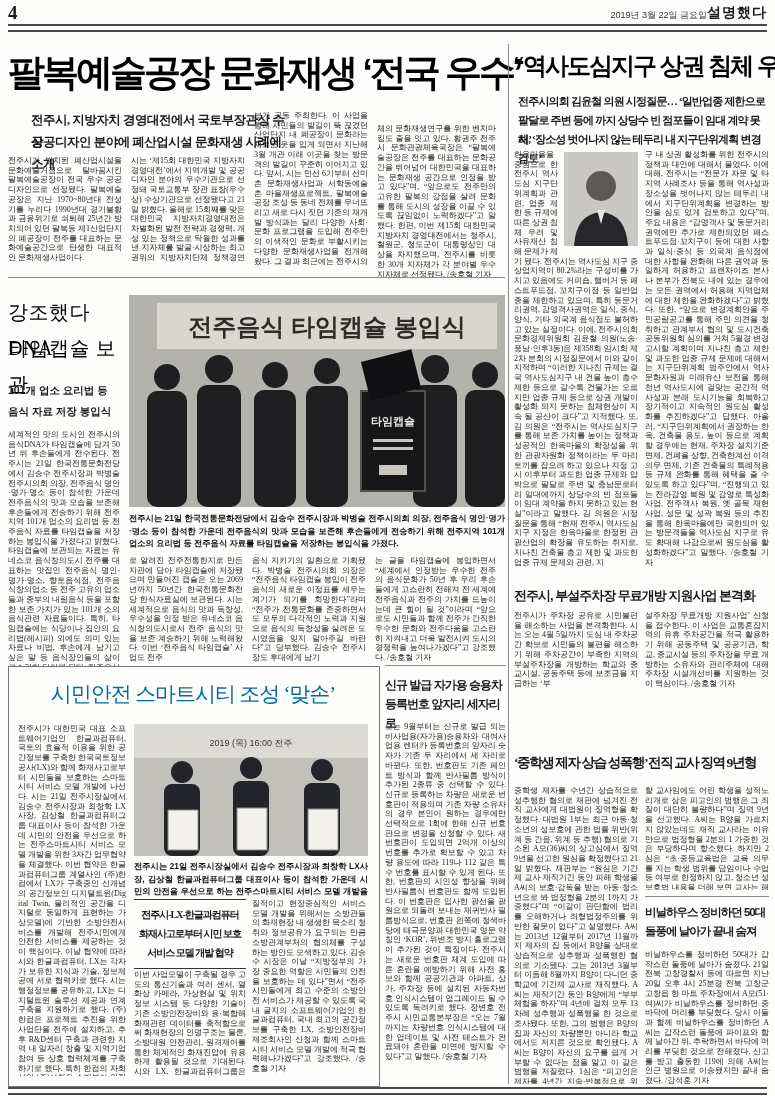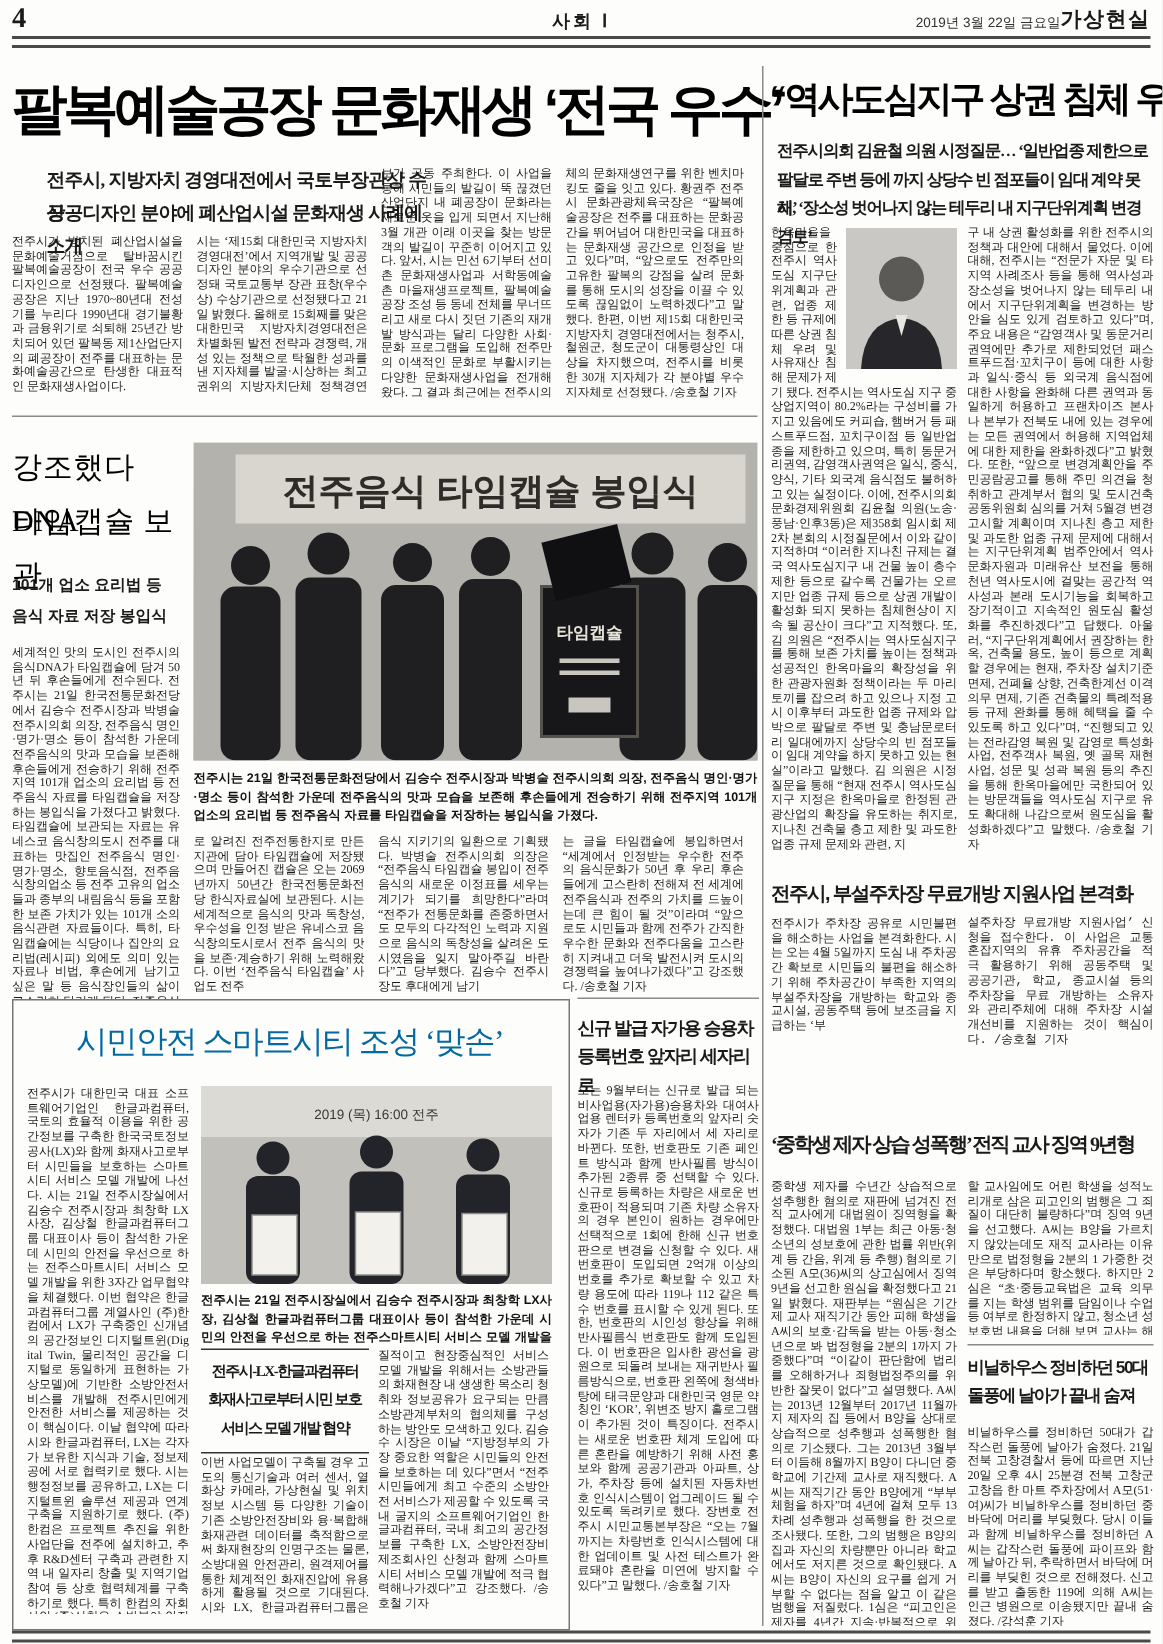--- a/index.html
+++ b/index.html
@@ -47,33 +47,32 @@
   .g-head{left:514px;top:754px;width:258px;font-weight:800;font-size:13.5px;letter-spacing:-1.4px;white-space:nowrap;}
   .h-head{left:645px;top:903px;width:124px;font-family:"Liberation Sans",sans-serif;font-weight:800;font-size:11.5px;line-height:19px;letter-spacing:-1px;}
   svg text{font-family:"Liberation Sans",sans-serif;}
 </style>
 </head>
 <body>
 
 <div id="paper">
 
   <div class="abs hdr-page">4</div>
-  <div class="abs hdr-section">사회 Ⅰ</div>
   <div class="abs hdr-date">2019년 3월 22일 금요일</div>
-  <div class="abs hdr-masthead">가상현실</div>
+  <div class="abs hdr-masthead">설명했다</div>
   <div class="abs dbl-rule" style="top:24px;"></div>
 
   <div>
     <div class="abs a-head">팔복예술공장 문화재생 ‘전국 우수’</div>
     <div class="abs a-sub" style="top:109px;">전주시, 지방자치 경영대전에서 국토부장관상 수상</div>
     <div class="abs a-sub" style="top:131px;">공공디자인 분야에 폐산업시설 문화재생 사례에 소개</div>
     <div class="abs body-col" style="left:8px;top:156px;width:114px;height:108px;">전주시가 방치된 폐산업시설을 문화예술거점으로 탈바꿈시킨 팔복예술공장이 전국 우수 공공디자인으로 선정됐다. 팔복예술공장은 지난 1970~80년대 전성기를 누리다 1990년대 경기불황과 금융위기로 쇠퇴해 25년간 방치되어 있던 팔복동 제1산업단지의 폐공장이 전주를 대표하는 문화예술공간으로 탄생한 대표적인 문화재생사업이다.</div>
     <div class="abs body-col" style="left:131px;top:156px;width:114px;height:108px;">시는 ‘제15회 대한민국 지방자치 경영대전’에서 지역개발 및 공공디자인 분야의 우수기관으로 선정돼 국토교통부 장관 표창(우수상) 수상기관으로 선정됐다고 21일 밝혔다. 올해로 15회째를 맞은 대한민국 지방자치경영대전은 차별화된 발전 전략과 경쟁력, 개성 있는 정책으로 탁월한 성과를 낸 지자체를 발굴·시상하는 최고 권위의 지방자치단체 정책경연으로, 행정안전부와 한국일</div>
     <div class="abs body-col" style="left:254px;top:111px;width:114px;height:154px;">보가 공동 주최한다. 이 사업을 통해 시민들의 발길이 뚝 끊겼던 산업단지 내 폐공장이 문화라는 새로운 옷을 입게 되면서 지난해 3월 개관 이래 이곳을 찾는 방문객의 발길이 꾸준히 이어지고 있다. 앞서, 시는 민선 6기부터 선미촌 문화재생사업과 서학동예술촌 마을재생프로젝트, 팔복예술공장 조성 등 동네 전체를 무너뜨리고 새로 다시 짓던 기존의 재개발 방식과는 달리 다양한 사회·문화 프로그램을 도입해 전주만의 이색적인 문화로 부활시키는 다양한 문화재생사업을 전개해왔다. 그 결과 최근에는 전주시의 문화재생사업을 배우려는 전국 지자</div>
-    <div class="abs body-col" style="left:377px;top:111px;width:119px;height:154px;">체의 문화재생연구를 위한 벤치마킹도 줄을 잇고 있다. 황권주 전주시 문화관광체육국장은 “팔복예술공장은 전주를 대표하는 문화공간을 뛰어넘어 대한민국을 대표하는 문화재생 공간으로 인정을 받고 있다”며, “앞으로도 전주만의 고유한 팔복의 강점을 살려 문화를 통해 도시의 성장을 이끌 수 있도록 끊임없이 노력하겠다”고 말했다. 한편, 이번 제15회 대한민국 지방자치 경영대전에서는 청주시, 철원군, 청도군이 대통령상인 대상을 차지했으며, 전주시를 비롯한 30개 지자체가 각 분야별 우수 지자체로 선정됐다.  /송호철 기자</div>
+    <div class="abs body-col" style="left:377px;top:124px;width:119px;height:154px;">체의 문화재생연구를 위한 벤치마킹도 줄을 잇고 있다. 황권주 전주시 문화관광체육국장은 “팔복예술공장은 전주를 대표하는 문화공간을 뛰어넘어 대한민국을 대표하는 문화재생 공간으로 인정을 받고 있다”며, “앞으로도 전주만의 고유한 팔복의 강점을 살려 문화를 통해 도시의 성장을 이끌 수 있도록 끊임없이 노력하겠다”고 말했다. 한편, 이번 제15회 대한민국 지방자치 경영대전에서는 청주시, 철원군, 청도군이 대통령상인 대상을 차지했으며, 전주시를 비롯한 30개 지자체가 각 분야별 우수 지자체로 선정됐다.  /송호철 기자</div>
   </div>
 
   <div class="abs rule" style="left:8px;top:277px;width:497px;"></div>
 
   <div>
     <div class="abs b-head" style="top:294px;">강조했다 DNA</div>
     <div class="abs b-head" style="top:330px;">타임캡슐 보관</div>
     <div class="abs b-sub" style="top:380px;">101개 업소 요리법 등</div>
     <div class="abs b-sub" style="top:401px;">음식 자료 저장 봉입식</div>
     <div class="abs body-col" style="left:8px;top:430px;width:112px;height:236px;">세계적인 맛의 도시인 전주시의 음식DNA가 타임캡슐에 담겨 50년 뒤 후손들에게 전수된다. 전주시는 21일 한국전통문화전당에서 김승수 전주시장과 박병술 전주시의회 의장, 전주음식 명인·명가·명소 등이 참석한 가운데 전주음식의 맛과 모습을 보존해 후손들에게 전승하기 위해 전주지역 101개 업소의 요리법 등 전주음식 자료를 타임캡슐을 저장하는 봉입식을 가졌다고 밝혔다. 타임캡슐에 보관되는 자료는 유네스코 음식창의도시 전주를 대표하는 맛집인 전주음식 명인·명가·명소, 향토음식점, 전주음식창의업소 등 전주 고유의 업소들과 종부의 내림음식 등을 포함한 보존 가치가 있는 101개 소의 음식관련 자료들이다. 특히, 타임캡슐에는 식당이나 집안의 요리법(레시피) 외에도 의미 있는 자료나 비법, 후손에게 남기고 싶은 말 등 음식장인들의 삶이 고스란히 담기게 된다. 전주음식 자료는 천년을 가는 것으</div>
@@ -176,21 +175,21 @@
         </svg>
       </div>
       <span>한옥마을을 중심으로 한 전주시 역사도심 지구단위계획과 관련, 업종 제한 등 규제에 따른 상권 침체 우려 및 사유재산 침해 문제가 제기 됐다. 전주시는 역사도심 지구 중 상업지역이 80.2%라는 구성비를 가지고 있음에도 커피숍, 햄버거 등 패스트푸드점, 꼬치구이점 등 일반업종을 제한하고 있으며, 특히 동문거리권역, 감영객사권역은 일식, 중식, 양식, 기타 외국계 음식점도 불허하고 있는 실정이다. 이에, 전주시의회 문화경제위원회 김윤철 의원(노송·풍남·인후3동)은 제358회 임시회 제2차 본회의 시정질문에서 이와 같이 지적하며 “이러한 지나친 규제는 결국 역사도심지구 내 건물 높이 층수 제한 등으로 갈수록 건물가는 오르지만 업종 규제 등으로 상권 개발이 활성화 되지 못하는 침체현상이 지속 될 공산이 크다”고 지적했다. 또, 김 의원은 “전주시는 역사도심지구를 통해 보존 가치를 높이는 정책과 성공적인 한옥마을의 확장성을 위한 관광자원화 정책이라는 두 마리 토끼를 잡으려 하고 있으나 지정 고시 이후부터 과도한 업종 규제와 압박으로 팔달로 주변 및 충남문로터리 일대에까지 상당수의 빈 점포들이 임대 계약을 하지 못하고 있는 현실”이라고 말했다. 김 의원은 시정질문을 통해 “현재 전주시 역사도심 지구 지정은 한옥마을로 한정된 관광산업의 확장을 유도하는 취지로, 지나친 건축물 층고 제한 및 과도한 업종 규제 문제와 관련, 지</span>
     </div>
     <div class="abs body-col" style="left:645px;top:150px;width:124px;height:426px;">구 내 상권 활성화를 위한 전주시의 정책과 대안에 대해서 물었다. 이에 대해, 전주시는 “전문가 자문 및 타 지역 사례조사 등을 통해 역사성과 장소성을 벗어나지 않는 테두리 내에서 지구단위계획을 변경하는 방안을 심도 있게 검토하고 있다”며, 주요 내용은 “감영객사 및 동문거리 권역에만 추가로 제한되었던 패스트푸드점·꼬치구이 등에 대한 사항과 일식·중식 등 외국계 음식점에 대한 사항을 완화해 다른 권역과 동일하게 허용하고 프랜차이즈 본사나 본부가 전북도 내에 있는 경우에는 모든 권역에서 허용해 지역업체에 대한 제한을 완화하겠다”고 밝혔다. 또한, “앞으로 변경계획안을 주민공람공고를 통해 주민 의견을 청취하고 관계부서 협의 및 도시건축공동위원회 심의를 거쳐 5월경 변경 고시할 계획이며 지나친 층고 제한 및 과도한 업종 규제 문제에 대해서는 지구단위계획 범주안에서 역사문화자원과 미래유산 보전을 통해 천년 역사도시에 걸맞는 공간적 역사성과 본래 도시기능을 회복하고 장기적이고 지속적인 원도심 활성화를 추진하겠다”고 답했다. 아울러, “지구단위계획에서 권장하는 한옥, 건축물 용도, 높이 등으로 계획할 경우에는 현재, 주차장 설치기준 면제, 건폐율 상향, 건축한계선 이격 의무 면제, 기존 건축물의 특례적용 등 규제 완화를 통해 혜택을 줄 수 있도록 하고 있다”며, “진행되고 있는 전라감영 복원 및 감영로 특성화사업, 전주객사 복원, 옛 골목 재현사업, 성문 및 성곽 복원 등의 추진을 통해 한옥마을에만 국한되어 있는 방문객들을 역사도심 지구로 유도 확대해 나감으로써 원도심을 활성화하겠다”고 말했다.  /송호철 기자</div>
   </div>
 
   <div>
     <div class="abs f-head">전주시, 부설주차장 무료개방 지원사업 본격화</div>
     <div class="abs body-col" style="left:514px;top:611px;width:124px;height:122px;">전주시가 주차장 공유로 시민불편을 해소하는 사업을 본격화한다. 시는 오는 4월 5일까지 도심 내 주차공간 확보로 시민들의 불편을 해소하기 위해 주차공간이 부족한 지역의 부설주차장을 개방하는 학교와 종교시설, 공동주택 등에 보조금을 지급하는 ‘부</div>
-    <div class="abs body-col" style="left:645px;top:611px;width:124px;height:122px;font-family:Liberation Mono, monospace;">설주차장 무료개방 지원사업’ 신청을 접수한다. 이 사업은 교통혼잡지역의 유휴 주차공간을 적극 활용하기 위해 공동주택 및 공공기관, 학교, 종교시설 등의 주차장을 무료 개방하는 소유자와 관리주체에 대해 주차장 시설개선비를 지원하는 것이 핵심이다.  /송호철 기자</div>
+    <div class="abs body-col" style="left:645px;top:611px;width:124px;height:122px;">설주차장 무료개방 지원사업’ 신청을 접수한다. 이 사업은 교통혼잡지역의 유휴 주차공간을 적극 활용하기 위해 공동주택 및 공공기관, 학교, 종교시설 등의 주차장을 무료 개방하는 소유자와 관리주체에 대해 주차장 시설개선비를 지원하는 것이 핵심이다.  /송호철 기자</div>
   </div>
 
   <div>
     <div class="abs g-head">‘중학생 제자 상습 성폭행’ 전직 교사 징역 9년형</div>
     <div class="abs body-col" style="left:514px;top:786px;width:124px;height:298px;">중학생 제자를 수년간 상습적으로 성추행한 혐의로 재판에 넘겨진 전직 교사에게 대법원이 징역형을 확정했다. 대법원 1부는 최근 아동·청소년의 성보호에 관한 법률 위반(위계 등 간음, 위계 등 추행) 혐의로 기소된 A모(36)씨의 상고심에서 징역 9년을 선고한 원심을 확정했다고 21일 밝혔다. 재판부는 “원심은 기간제 교사 재직기간 동안 피해 학생을 A씨의 보호·감독을 받는 아동·청소년으로 봐 법정형을 2분의 1까지 가중했다”며 “이같이 판단함에 법리를 오해하거나 죄형법정주의를 위반한 잘못이 없다”고 설명했다. A씨는 2013년 12월부터 2017년 11월까지 제자의 집 등에서 B양을 상대로 상습적으로 성추행과 성폭행한 혐의로 기소됐다. 그는 2013년 3월부터 이듬해 8월까지 B양이 다니던 중학교에 기간제 교사로 재직했다. A씨는 재직기간 동안 B양에게 “부부체험을 하자”며 4년에 걸쳐 모두 13차례 성추행과 성폭행을 한 것으로 조사됐다. 또한, 그의 범행은 B양의 집과 자신의 차량뿐만 아니라 학교에서도 저지른 것으로 확인됐다. A씨는 B양이 자신의 요구를 쉽게 거부할 수 없다는 점을 알고 이 같은 범행을 저질렀다. 1심은 “피고인은 제자를 4년간 지속·반복적으로 위력으로 추행하거나 간음해 피해자를 자신의 왜곡된 성적 욕망을 충족시키는 객체로 전락시켰다”면서 “제자인 피해자를 보호해야</div>
     <div class="abs body-col" style="left:645px;top:786px;width:124px;height:104px;">할 교사임에도 어린 학생을 성적노리개로 삼은 피고인의 범행은 그 죄질이 대단히 불량하다”며 징역 9년을 선고했다. A씨는 B양을 가르치지 않았는데도 재직 교사라는 이유만으로 법정형을 2분의 1 가중한 것은 부당하다며 항소했다. 하지만 2심은 “초·중등교육법은 교육 의무를 지는 학생 범위를 담임이나 수업 등 여부로 한정하지 않고, 청소년 성보호법 내용을 더해 보면 교사는 해당 학교의 모든 학생이 성범죄 피해자가 되지 않도록 보호하고 교육할 의무를 부담한다”며 A씨의 항소를 기각했다.  /김석훈 기자</div>
   </div>
 
   <div>
     <div class="abs rule" style="left:645px;top:896px;width:124px;"></div>

